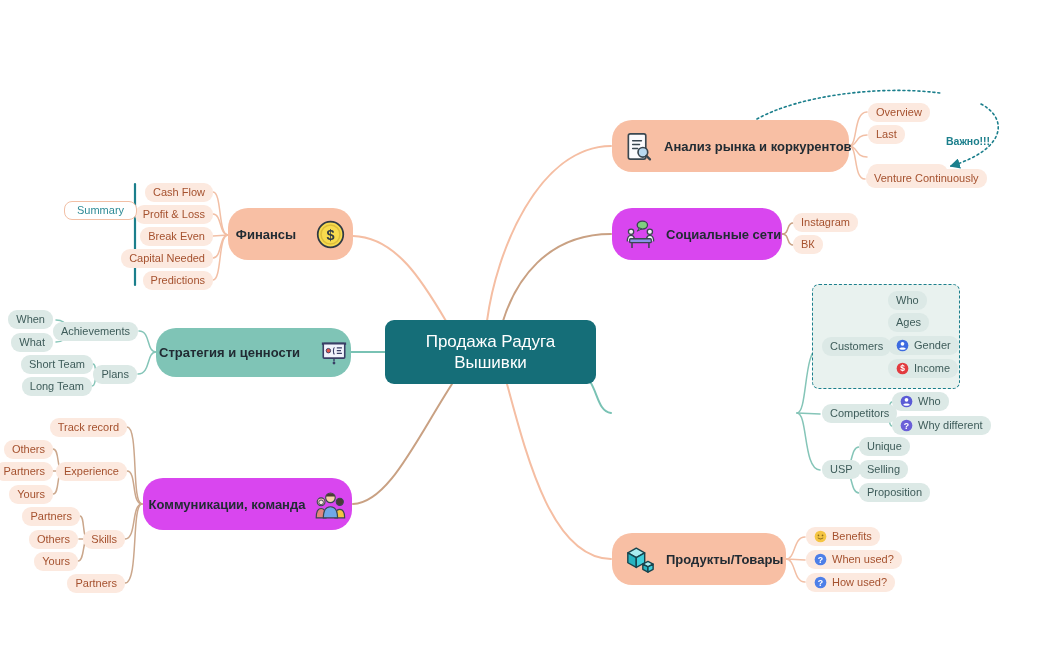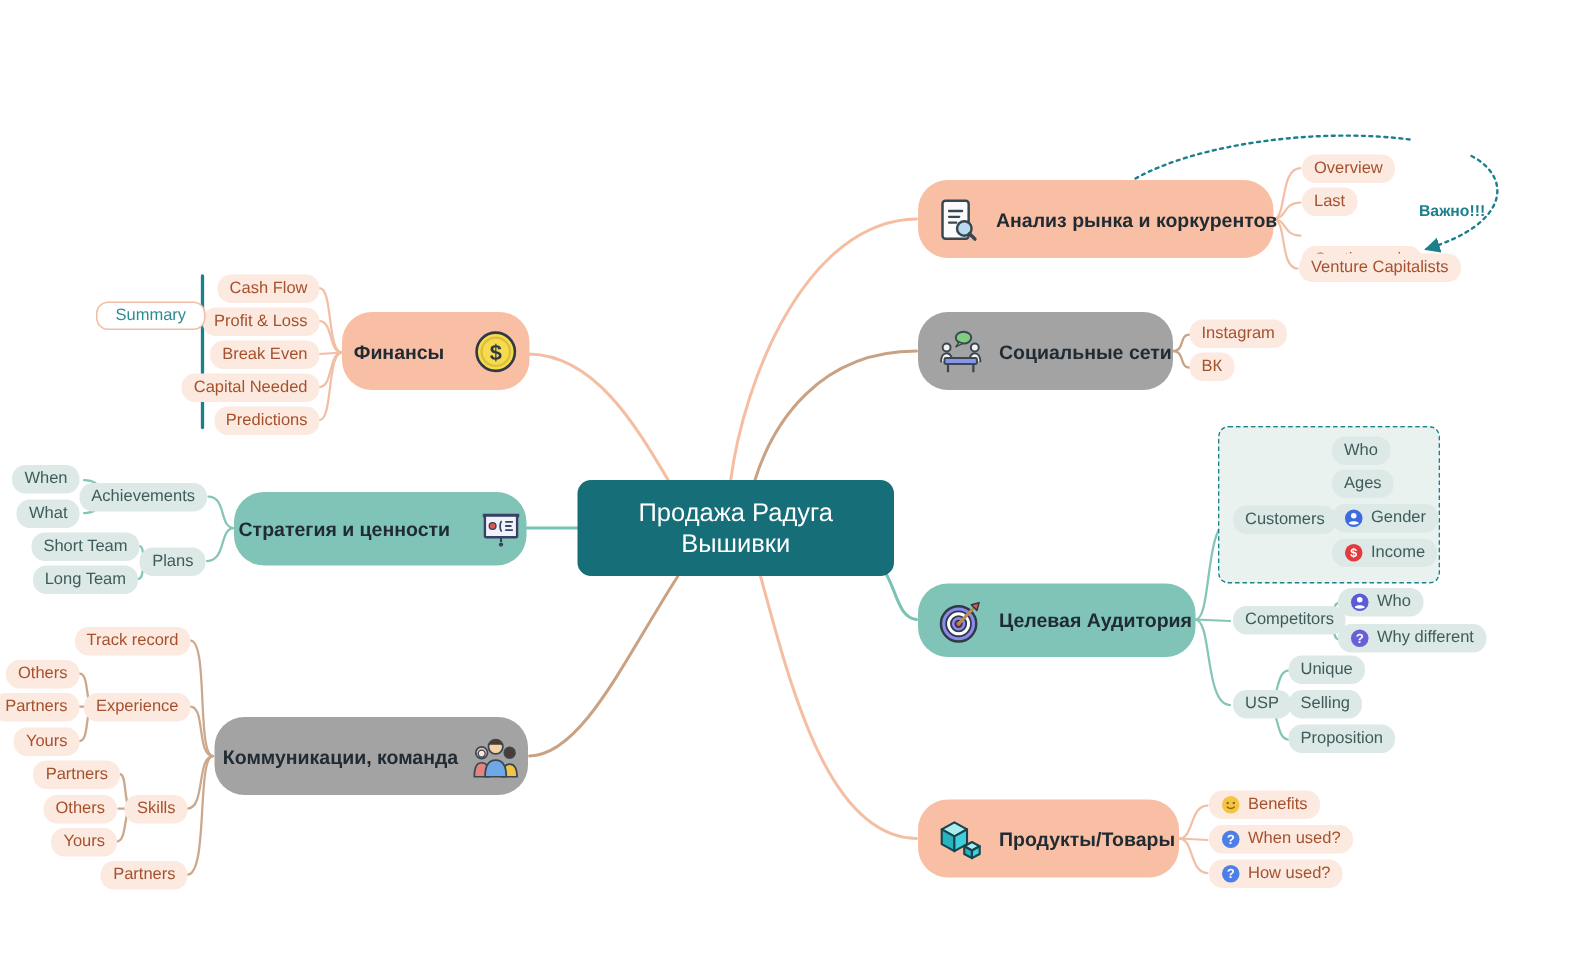--- a/index.html
+++ b/index.html
@@ -7,21 +7,21 @@
     position:relative;width:1050px;height:650px;overflow:hidden;background:#ffffff;
     font-family:"Liberation Sans","DejaVu Sans",sans-serif;
   }
   .edges{position:absolute;left:0;top:0;z-index:0;}
   .node{
     position:absolute;display:flex;align-items:center;gap:10px;
     border-radius:20px;font-weight:bold;font-size:13px;color:#212B33;
     padding:0 12px;box-sizing:border-box;z-index:2;white-space:nowrap;
   }
   .node.salmon{background:#F8BFA4;}
-  .node.tan{background:#a3a3a3;}
+  .node.tan{background:#d946ef;}
   .node.tealb{background:#7FC4B6;}
   .nicon{flex:none;display:flex;align-items:center;justify-content:center;}
   .center-node{
     position:absolute;left:385px;top:320px;width:211px;height:64px;
     background:#156E78;border-radius:9px;color:#fff;font-size:17px;
     display:flex;align-items:center;justify-content:center;text-align:center;
     line-height:1.25;padding:0 14px;box-sizing:border-box;z-index:2;
   }
   .pill{
     position:absolute;display:flex;align-items:center;gap:5px;
@@ -148,54 +148,41 @@
         <path d="M8.5 10 h9 M8.5 14 h7 M8.5 18 h5" stroke="#3A4750" stroke-width="1.6" stroke-linecap="round"></path>
         <circle cx="19" cy="22" r="5" fill="#B9D9F0" stroke="#3A4750" stroke-width="1.7"></circle>
         <line x1="22.6" y1="25.6" x2="26.3" y2="29.3" stroke="#3A4750" stroke-width="2.4" stroke-linecap="round"></line>
       </svg>
     </span>
     <span>Анализ рынка и коркурентов</span>
   </div>
   <div class="pill peach" style="left:868px;top:103px">Overview</div>
   <div class="pill peach" style="left:868px;top:125px">Last</div>
   <div class="pill peach" style="left:868px;top:164px">Continuously</div>
-  <div class="pill peach" style="left:866px;top:169px">Venture Capitalists</div>
+  <div class="pill peach" style="left:866px;top:169px">Venture Continuously</div>
   <div class="annotation">Важно!!!</div>
 
   <div class="node tan" style="left:612px;top:208px;width:170px;height:52px">
     <span class="nicon">
       <svg width="32" height="31" viewBox="0 0 34 33">
         <ellipse cx="19.5" cy="6.5" rx="5.5" ry="4.2" fill="#7FCE7F" stroke="#3A4750" stroke-width="1.4"></ellipse>
         <path d="M16.5 9.5 L14 13 L19 10.5 Z" fill="#7FCE7F" stroke="#3A4750" stroke-width="1" stroke-linejoin="round"></path>
         <circle cx="7.5" cy="13.5" r="2.8" fill="#F3F3F6" stroke="#3A4750" stroke-width="1.4"></circle>
         <circle cx="27.5" cy="13.5" r="2.8" fill="#F3F3F6" stroke="#3A4750" stroke-width="1.4"></circle>
         <path d="M3.5 24 C3.5 19.5 5.5 17.5 7.5 17.5 C9.5 17.5 10.5 19 11 20.5" fill="#F3F3F6" stroke="#3A4750" stroke-width="1.4"></path>
         <path d="M31.5 24 C31.5 19.5 29.5 17.5 27.5 17.5 C25.5 17.5 24.5 19 24 20.5" fill="#F3F3F6" stroke="#3A4750" stroke-width="1.4"></path>
         <rect x="6" y="21" width="23" height="4.2" rx="1" fill="#8A93E8" stroke="#3A4750" stroke-width="1.4"></rect>
         <path d="M8.5 25.5 V31 M26.5 25.5 V31" stroke="#3A4750" stroke-width="1.6"></path>
       </svg>
     </span>
     <span>Социальные сети</span>
   </div>
   <div class="pill peach" style="left:793px;top:213px">Instagram</div>
   <div class="pill peach" style="left:793px;top:235px">ВК</div>
 
-  <div class="node tealb" style="left:612px;top:389px;width:185px;height:49px">
-    <span class="nicon">
-      <svg width="32" height="32" viewBox="0 0 34 34">
-        <circle cx="16" cy="19" r="12.5" fill="#8B8BEE" stroke="#2F3A44" stroke-width="1.7"></circle>
-        <circle cx="16" cy="19" r="8.8" fill="#FFFFFF" stroke="#2F3A44" stroke-width="1.3"></circle>
-        <circle cx="16" cy="19" r="5.4" fill="#8B8BEE" stroke="#2F3A44" stroke-width="1.3"></circle>
-        <circle cx="16" cy="19" r="2.3" fill="#E2574C" stroke="#2F3A44" stroke-width="1.3"></circle>
-        <line x1="16.5" y1="18.5" x2="26.5" y2="8" stroke="#C08A4E" stroke-width="2.2" stroke-linecap="round"></line>
-        <path d="M25 5.5 L30.5 4 L29 9.5 Z" fill="#E2574C" stroke="#2F3A44" stroke-width="1.1" stroke-linejoin="round"></path>
-      </svg>
-    </span>
-    <span>Целевая Аудитория</span>
-  </div>
 
   <div class="groupbox"></div>
   <div class="pill tealp" style="left:822px;top:337px">Customers</div>
   <div class="pill tealp" style="left:888px;top:291px">Who</div>
   <div class="pill tealp" style="left:888px;top:313px">Ages</div>
   <div class="pill tealp" style="left:888px;top:336px">
     <svg class="mini" viewBox="0 0 14 14">
         <circle cx="7" cy="7" r="6.3" fill="#3D6BE0"></circle>
         <circle cx="7" cy="5.2" r="2" fill="#fff"></circle>
         <path d="M3.4 10.6 C4.2 8.7 9.8 8.7 10.6 10.6 C9.6 12 4.4 12 3.4 10.6 Z" fill="#fff"></path>

